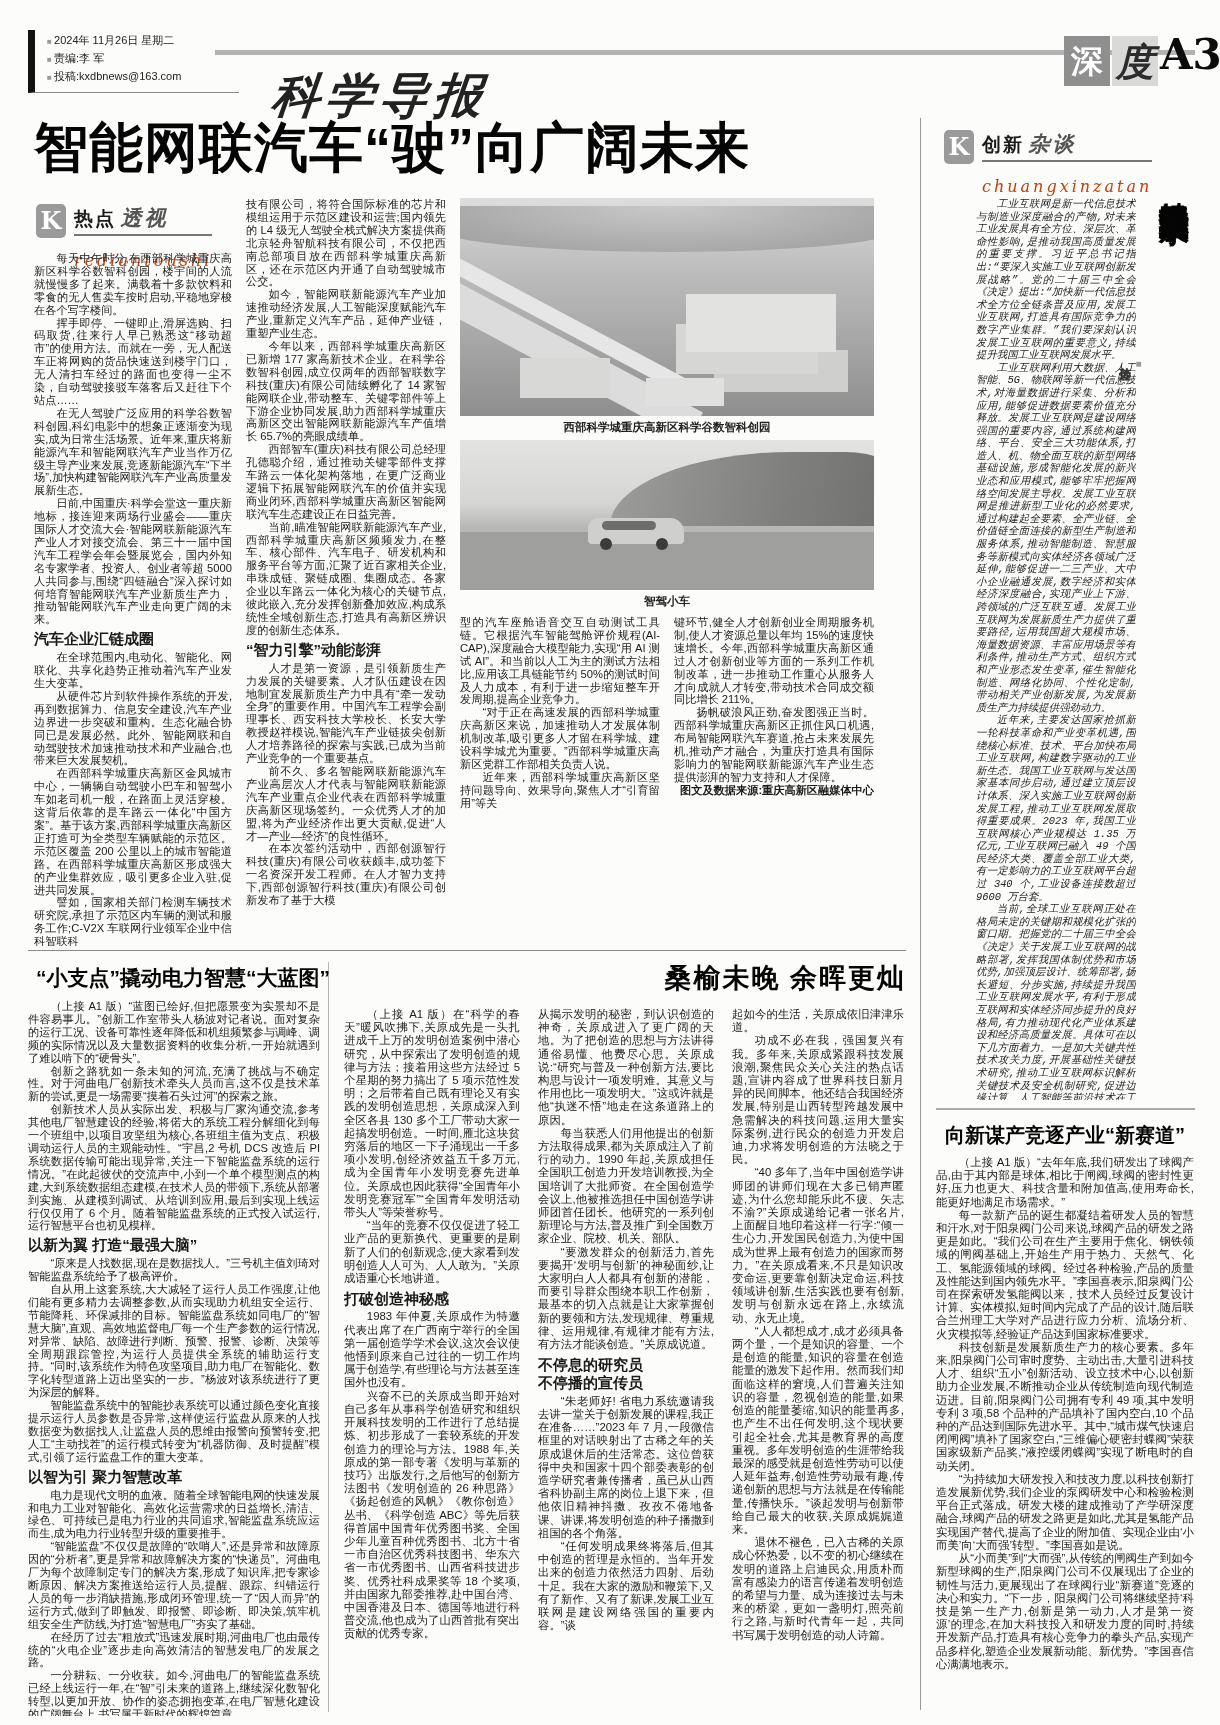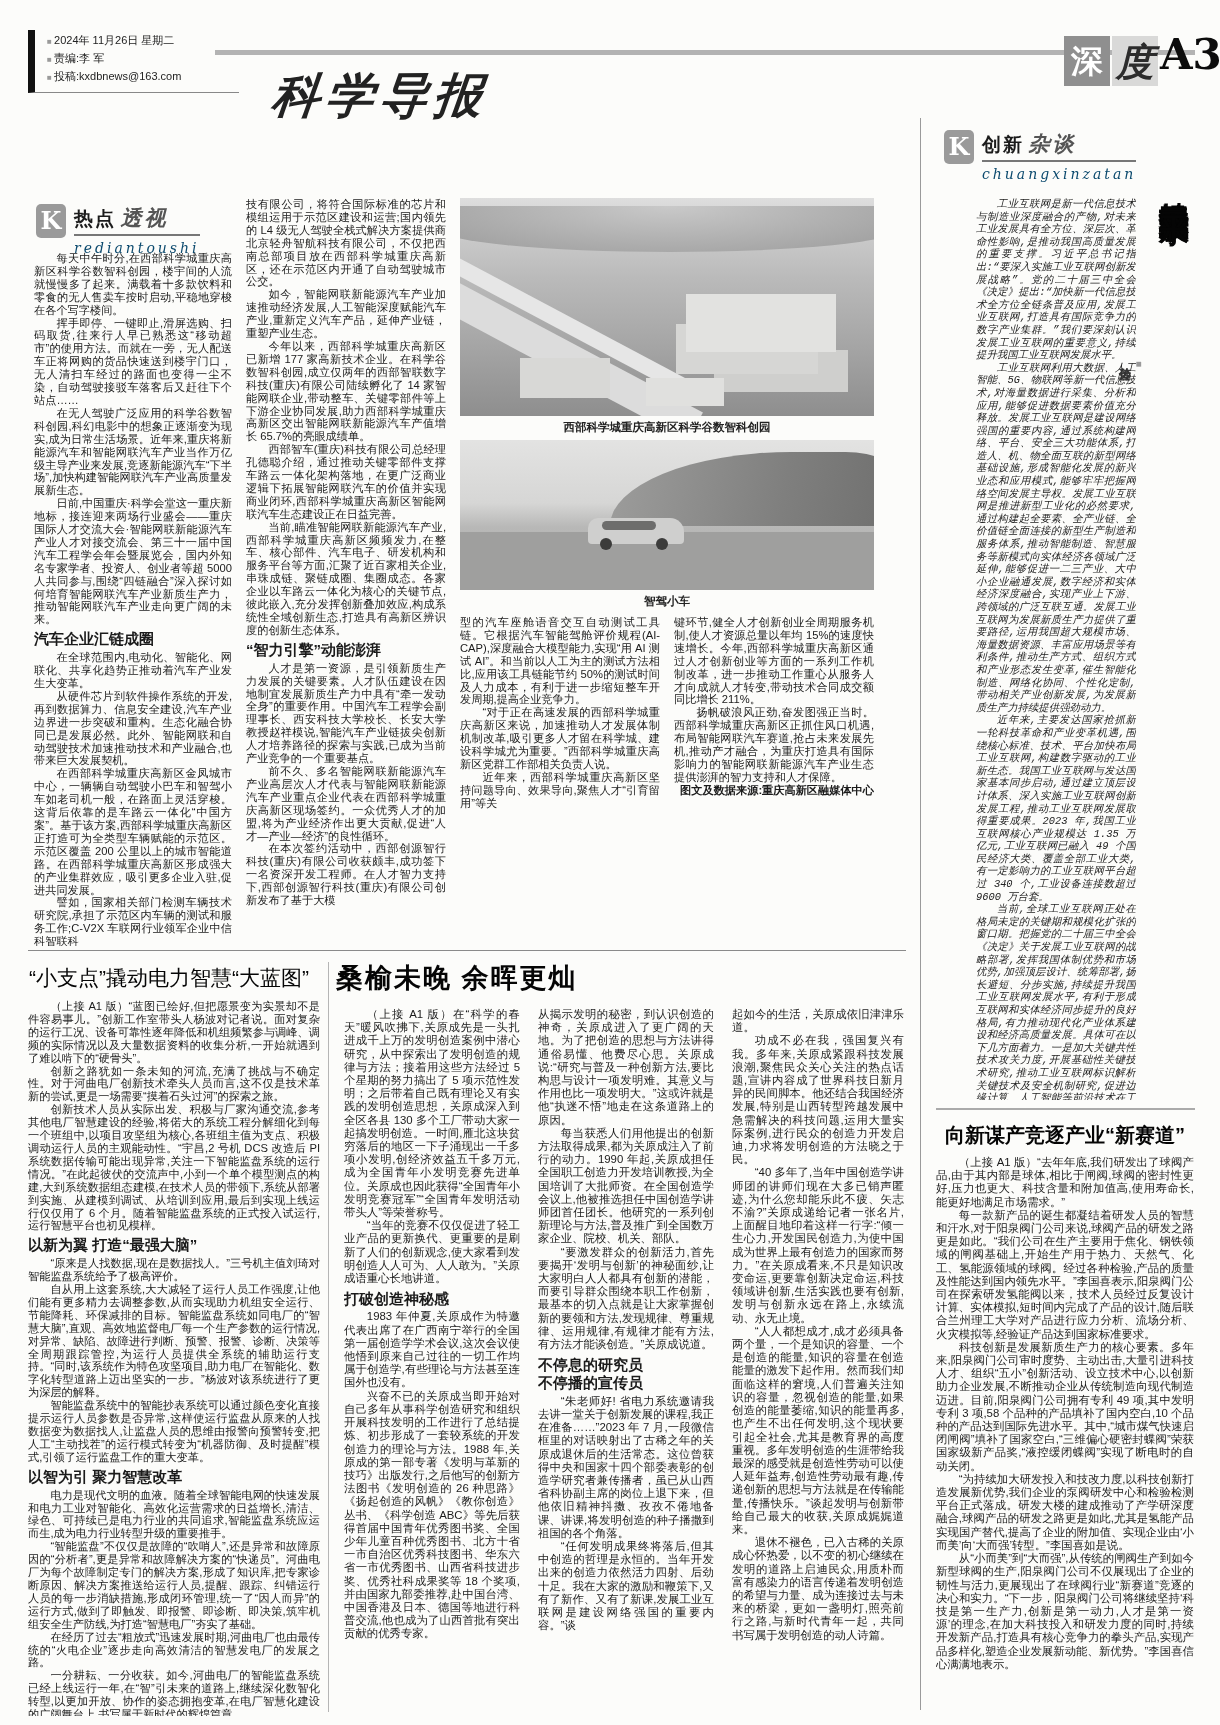--- a/index.html
+++ b/index.html
@@ -33,22 +33,22 @@
   .lead-headline{position:absolute;left:34px;top:112px;width:820px;font-size:54px;
                  font-weight:900;letter-spacing:1px;color:#050505;white-space:nowrap;}
   .badge{position:absolute;display:flex;gap:8px;align-items:flex-start;}
   .kbox{width:30px;height:34px;background:#9a9a9a;border-radius:5px;color:#fff;
         font-family:"DejaVu Serif",serif;font-weight:900;font-size:24px;text-align:center;
         line-height:34px;flex:0 0 auto;}
   .badge-right .titles{border-bottom:2px solid #777;padding:0 4px 2px 0;white-space:nowrap;}
   .badge-bold{font-weight:900;font-size:19px;letter-spacing:2px;}
   .badge-script{font-family:"DejaVu Serif",serif;font-style:italic;font-weight:bold;
                 font-size:21px;color:#555;letter-spacing:3px;}
-  .badge-pinyin{font-family:"DejaVu Serif",serif;font-style:italic;font-size:14px;
-                color:#0c4a6e;letter-spacing:3px;padding-top:4px;}
+  .badge-pinyin{font-family:"DejaVu Serif",serif;font-style:italic;font-size:16px;
+                color:#c2410c;letter-spacing:3px;padding-top:15px;}
 
   .col{position:absolute;text-align:justify;overflow:hidden;}
   .col p{margin:0;text-indent:2em;}
   .col p.noindent{text-indent:0;}
   .col p.sub{font-weight:900;font-size:15px;text-indent:0;margin:7px 0 5px;text-align:left;}
   .col p.sub2{font-weight:900;font-size:15px;text-indent:0;margin:0 0 5px;text-align:left;}
   .col p.source{font-weight:900;text-indent:0;text-align:right;}
   .body-sm{font-size:11.2px;line-height:12.9px;}
   .body-md{font-size:11.4px;line-height:13.2px;}
 
@@ -86,23 +86,23 @@
          text-align:justify;color:#222;}
   .essay p{margin:0;text-indent:2em;}
   .v-headline{position:absolute;left:1138px;top:178px;width:56px;height:470px;
               writing-mode:vertical-rl;text-orientation:upright;font-weight:900;font-size:30px;
               letter-spacing:1px;color:#050505;}
   .v-author{position:absolute;left:1116px;top:358px;writing-mode:vertical-rl;text-orientation:upright;
             font-size:12px;font-weight:bold;color:#333;}
   .v-author::before{content:"■";color:#9a9a9a;font-size:10px;display:block;margin-bottom:6px;}
 
   
-  .bl-title{position:absolute;left:23px;top:964px;width:292px;text-align:center;
-            font-size:21px;font-weight:400;white-space:nowrap;color:#050505;}
-  .bm-title{position:absolute;left:336px;top:960px;width:570px;text-align:left;
+  .bl-title{position:absolute;left:36px;top:964px;width:292px;text-align:center;
+            font-size:21px;font-weight:700;white-space:nowrap;color:#050505;}
+  .bm-title{position:absolute;left:336px;top:960px;width:570px;text-align:right;
             font-size:27px;font-weight:900;letter-spacing:2px;color:#050505;}
   .br-title{position:absolute;left:934px;top:1122px;width:262px;text-align:center;
             font-size:20px;font-weight:900;white-space:nowrap;color:#050505;}
 </style>
 </head>
 <body>
 
 <div id="page">
 
   <div class="info-block">
@@ -114,20 +114,21 @@
   <div class="masthead">科学导报</div>
   <div class="sec-box1">深</div>
   <div class="sec-box2">度</div>
   <div class="page-no">A3</div>
 
   <div class="vrule-main"></div>
   <div class="vrule-bl"></div>
   <div class="hrule-left"></div>
   <div class="hrule-right"></div>
 
+  <div class="lead-headline">智能网联汽车“驶”向广阔未来</div>
 
   <div class="badge" style="left:36px;top:204px;">
     <div class="kbox">K</div>
     <div class="badge-right">
       <div class="titles">
         <span class="badge-bold">热点</span>
         <span class="badge-script">透视</span>
       </div>
       <div class="badge-pinyin">rediantoushi</div>
     </div>

